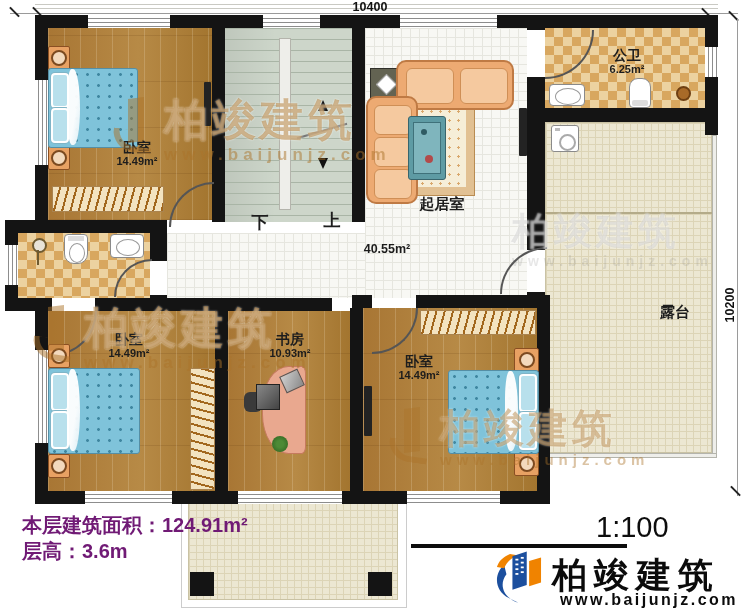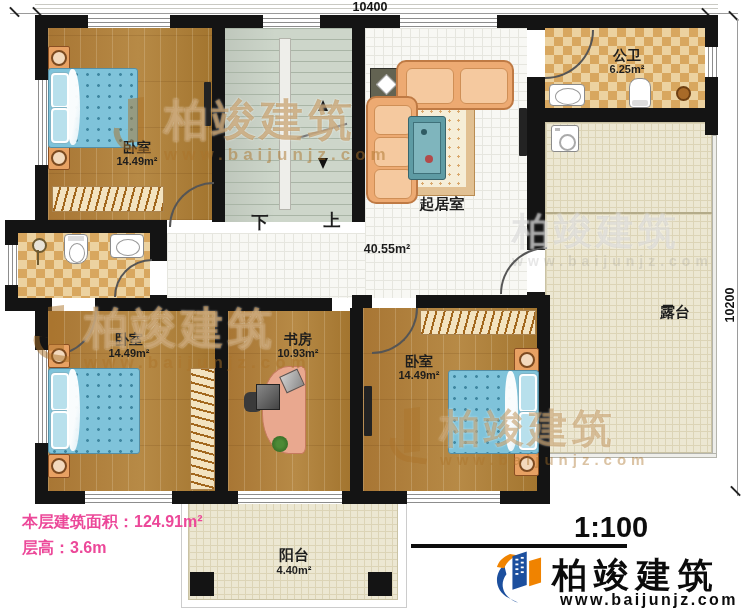--- a/index.html
+++ b/index.html
@@ -56,21 +56,21 @@
   .wm{display:flex;align-items:flex-start;gap:8px;color:rgba(171,115,41,.5);pointer-events:none;}
   .wm .wm-glyph{position:relative;width:44px;height:56px;flex:none;}
   .wm .wm-glyph::before{content:"";position:absolute;left:16px;top:0;width:16px;height:44px;background:currentColor;transform:skewY(-8deg);}
   .wm .wm-glyph::after{content:"";position:absolute;left:0;bottom:2px;width:34px;height:16px;border-bottom:6px solid currentColor;border-left:6px solid currentColor;border-bottom-left-radius:26px;transform:rotate(8deg);}
   .wm .t1{font-size:44px;font-weight:900;letter-spacing:4px;line-height:1;text-shadow:0 0 2px rgba(255,255,255,.7);}
   .wm .t2{font-size:17px;font-weight:700;letter-spacing:5px;margin-top:3px;}
   .wm-gray{color:rgba(120,120,120,.18);}
   
   .title-cn{font-size:35px;font-weight:900;letter-spacing:3px;color:#0d0d0d;}
   .title-scale{font-size:29px;font-weight:400;color:#0d0d0d;}
-  .info-line{font-size:16px;font-weight:700;color:#ec4899;}
+  .info-line{font-size:20px;font-weight:700;color:#701a75;}
   .brand-cn{font-size:35px;font-weight:900;letter-spacing:7px;color:#0b0b0b;}
   .brand-url{font-size:16px;font-weight:700;letter-spacing:2.5px;color:#0b0b0b;}
   .tri{width:0;height:0;}
 </style>
 </head>
 <body>
 
 <div id="plan">
 
   <div class="abs thin" style="left:35px;top:4px;width:683px;height:1px;"></div>
@@ -257,31 +257,27 @@
   <div class="abs lbl" style="left:345px;top:243px;width:84px;">
     <div class="ar" style="font-size:12.5px;">40.55m²</div>
   </div>
   <div class="abs lbl" style="left:638px;top:304px;width:74px;">
     <div class="nm" style="font-size:15px;">露台</div>
   </div>
   <div class="abs lbl" style="left:92px;top:332px;width:74px;">
     <div class="nm">卧室</div>
       <div class="ar">14.49m²</div>
   </div>
-  <div class="abs lbl" style="left:261px;top:332px;width:74px;">
+  <div class="abs lbl" style="left:253px;top:332px;width:74px;">
     <div class="nm">书房</div>
       <div class="ar">10.93m²</div>
   </div>
   <div class="abs lbl" style="left:382px;top:354px;width:74px;">
     <div class="nm">卧室</div>
       <div class="ar">14.49m²</div>
-  </div>
-  <div class="abs lbl" style="left:257px;top:547px;width:74px;">
-    <div class="nm" style="font-size:15px;">阳台</div>
-      <div class="ar">4.40m²</div>
   </div>
 
   <div class="abs wm" style="left:112px;top:98px;">
     <div class="wm-glyph"></div>
     <div>
         <div class="t1">柏竣建筑</div>
         <div class="t2">www.baijunjz.com</div>
       </div>
   </div>
   <div class="abs wm" style="left:32px;top:306px;">
@@ -301,21 +297,21 @@
   <div class="abs wm wm-gray" style="left:512px;top:212px;">
     <div>
         <div class="t1" style="font-size:38px;">柏竣建筑</div>
         <div class="t2" style="font-size:14px;">www.baijunjz.com</div>
       </div>
   </div>
 
   <div class="abs info-line" style="left:22px;top:512px;">本层建筑面积：124.91m²</div>
   <div class="abs info-line" style="left:22px;top:538px;">层高：3.6m</div>
 
-  <div class="abs title-scale" style="left:574px;top:511px;font-weight:bold;">1:100</div>
+  <div class="abs title-scale" style="left:596px;top:511px;">1:100</div>
   <div class="abs" style="left:411px;top:544px;width:216px;height:4px;background:#0d0d0d;"></div>
 
   <div class="abs" style="left:486px;top:548px;width:60px;height:62px;">
     <svg width="60" height="62" viewBox="0 0 100 104">
       <path d="M30 28 C12 44 14 72 38 84 L54 92 C30 84 20 62 34 44 Z" fill="#1c4f9e"></path>
       <path d="M40 10 C28 15 21 22 18 32 L30 34 C34 24 42 17 52 12 Z" fill="#f08300"></path>
       <path d="M44 14 L68 6 L68 62 L44 70 Z" fill="#1c4f9e"></path>
       <g fill="#fff">
           <rect x="49" y="18" width="5" height="3"></rect>
           <rect x="58" y="15" width="5" height="3"></rect>

